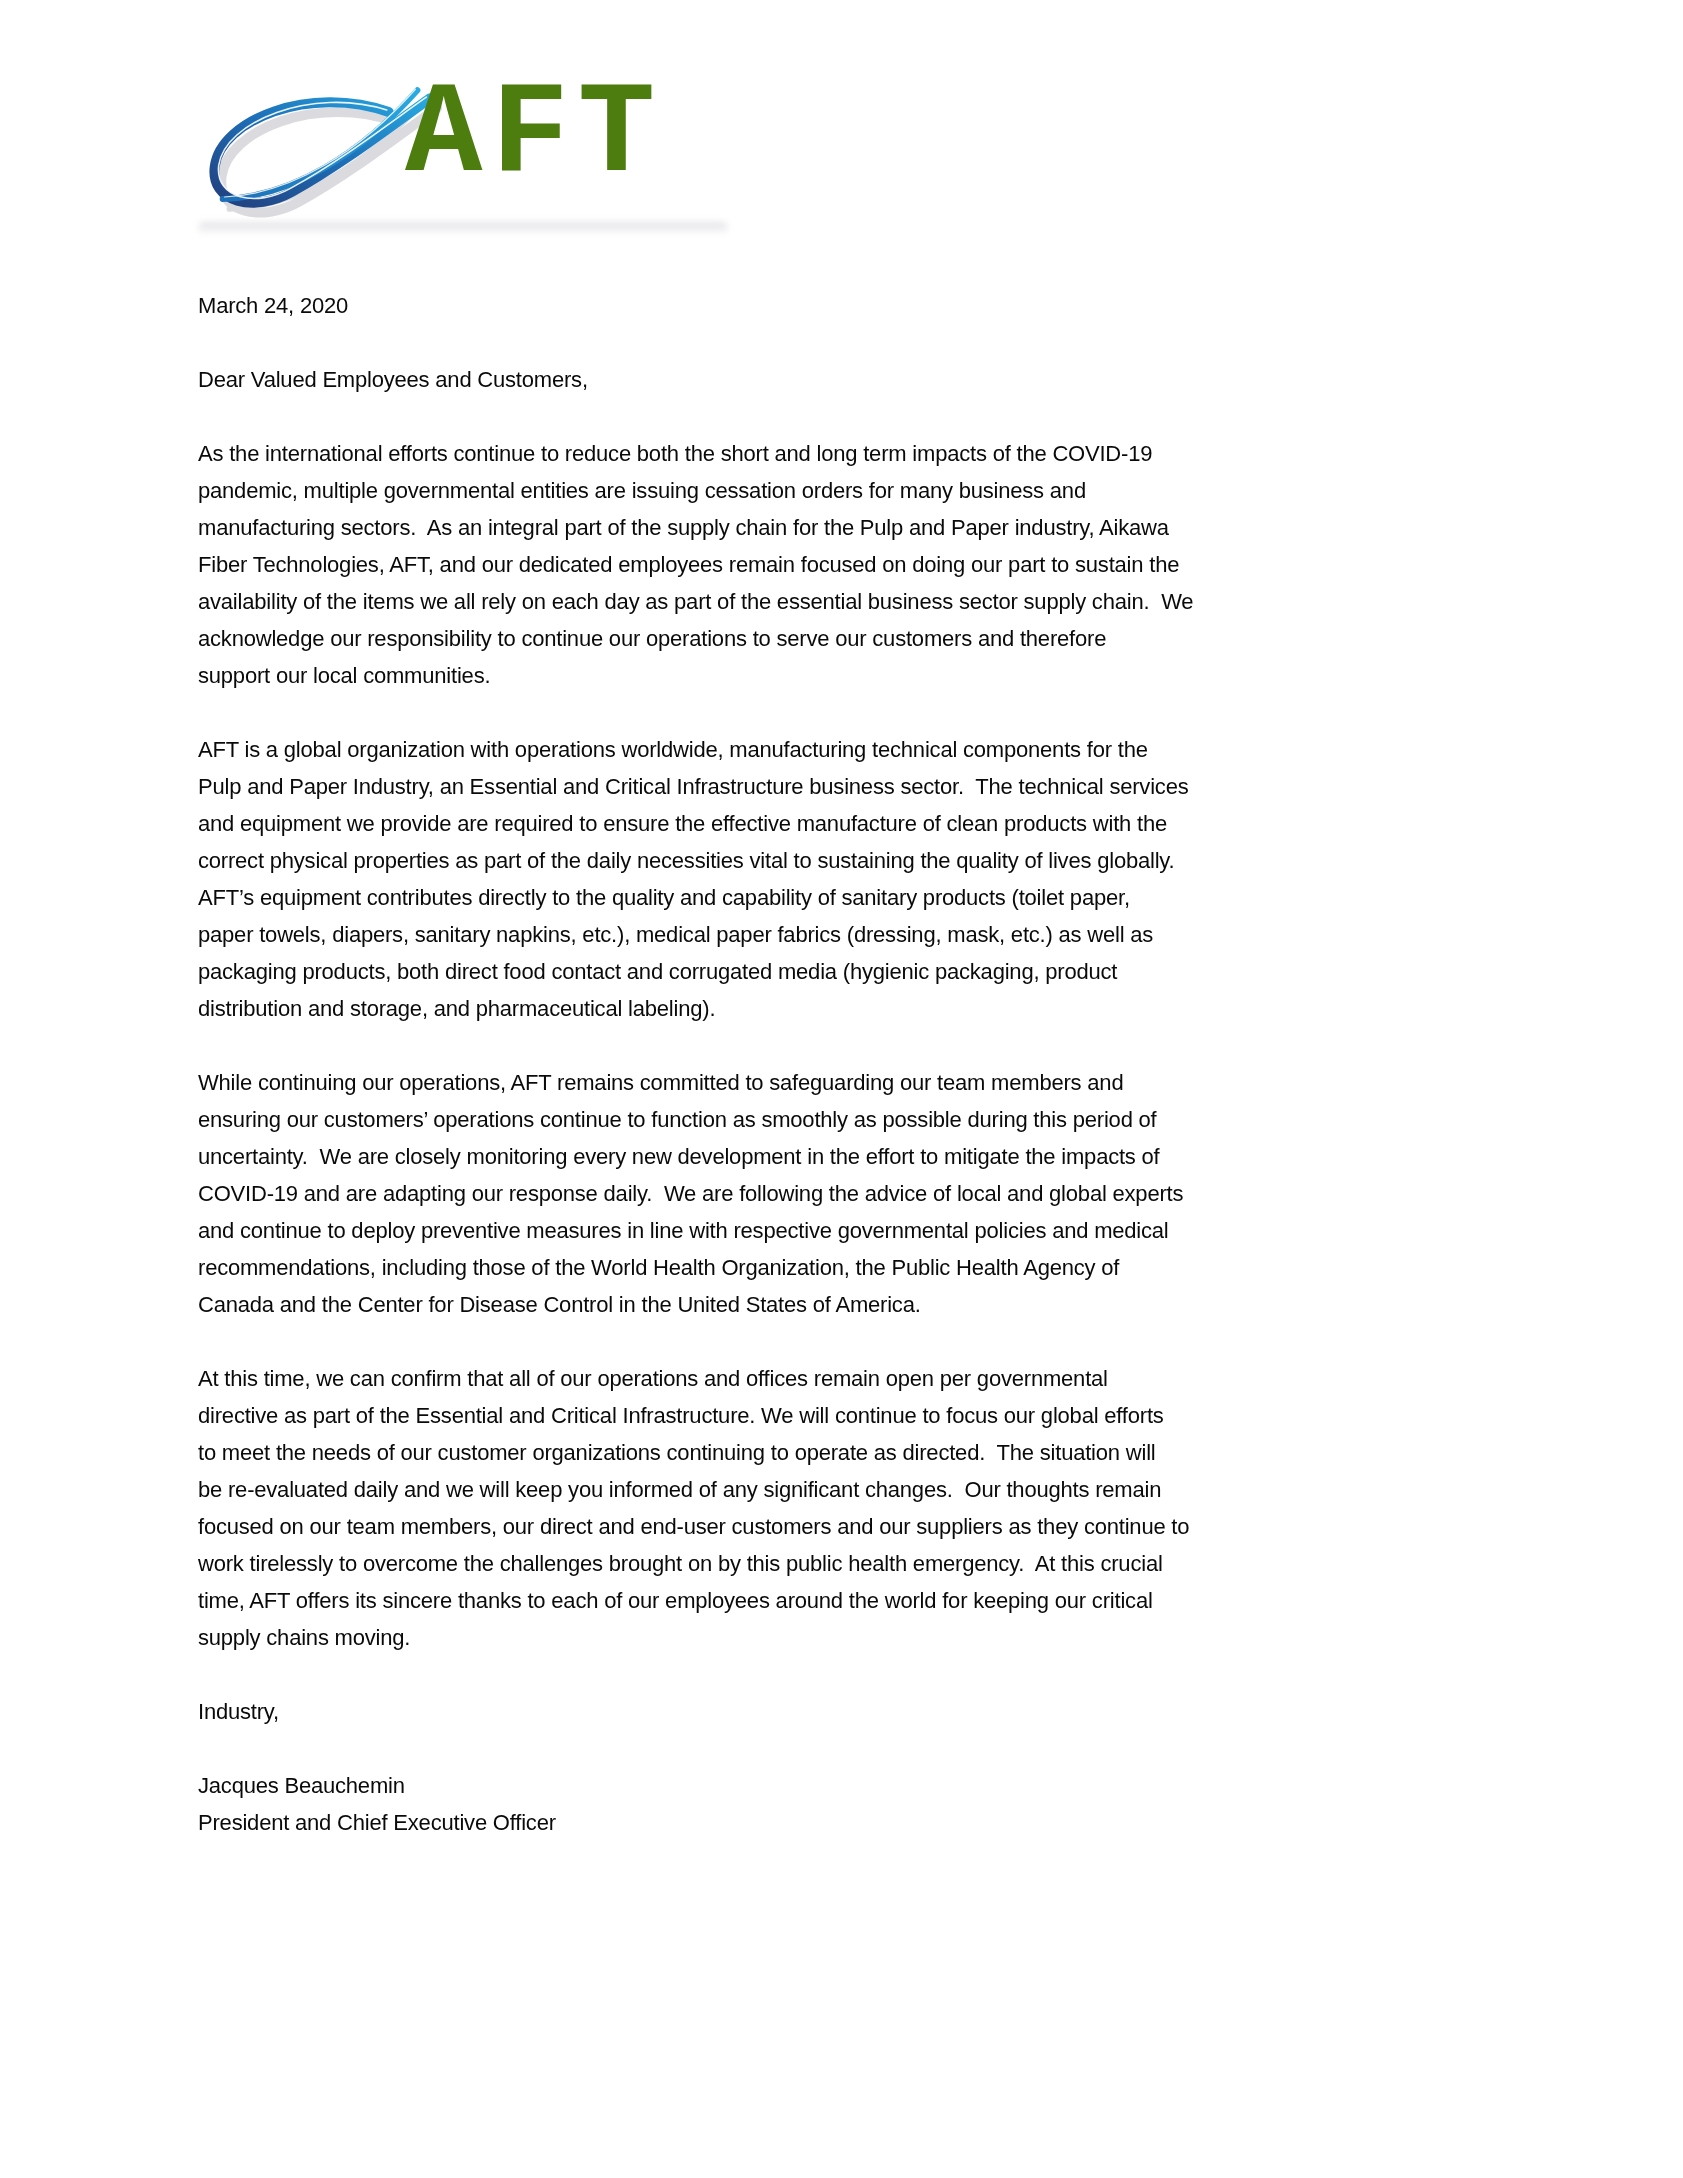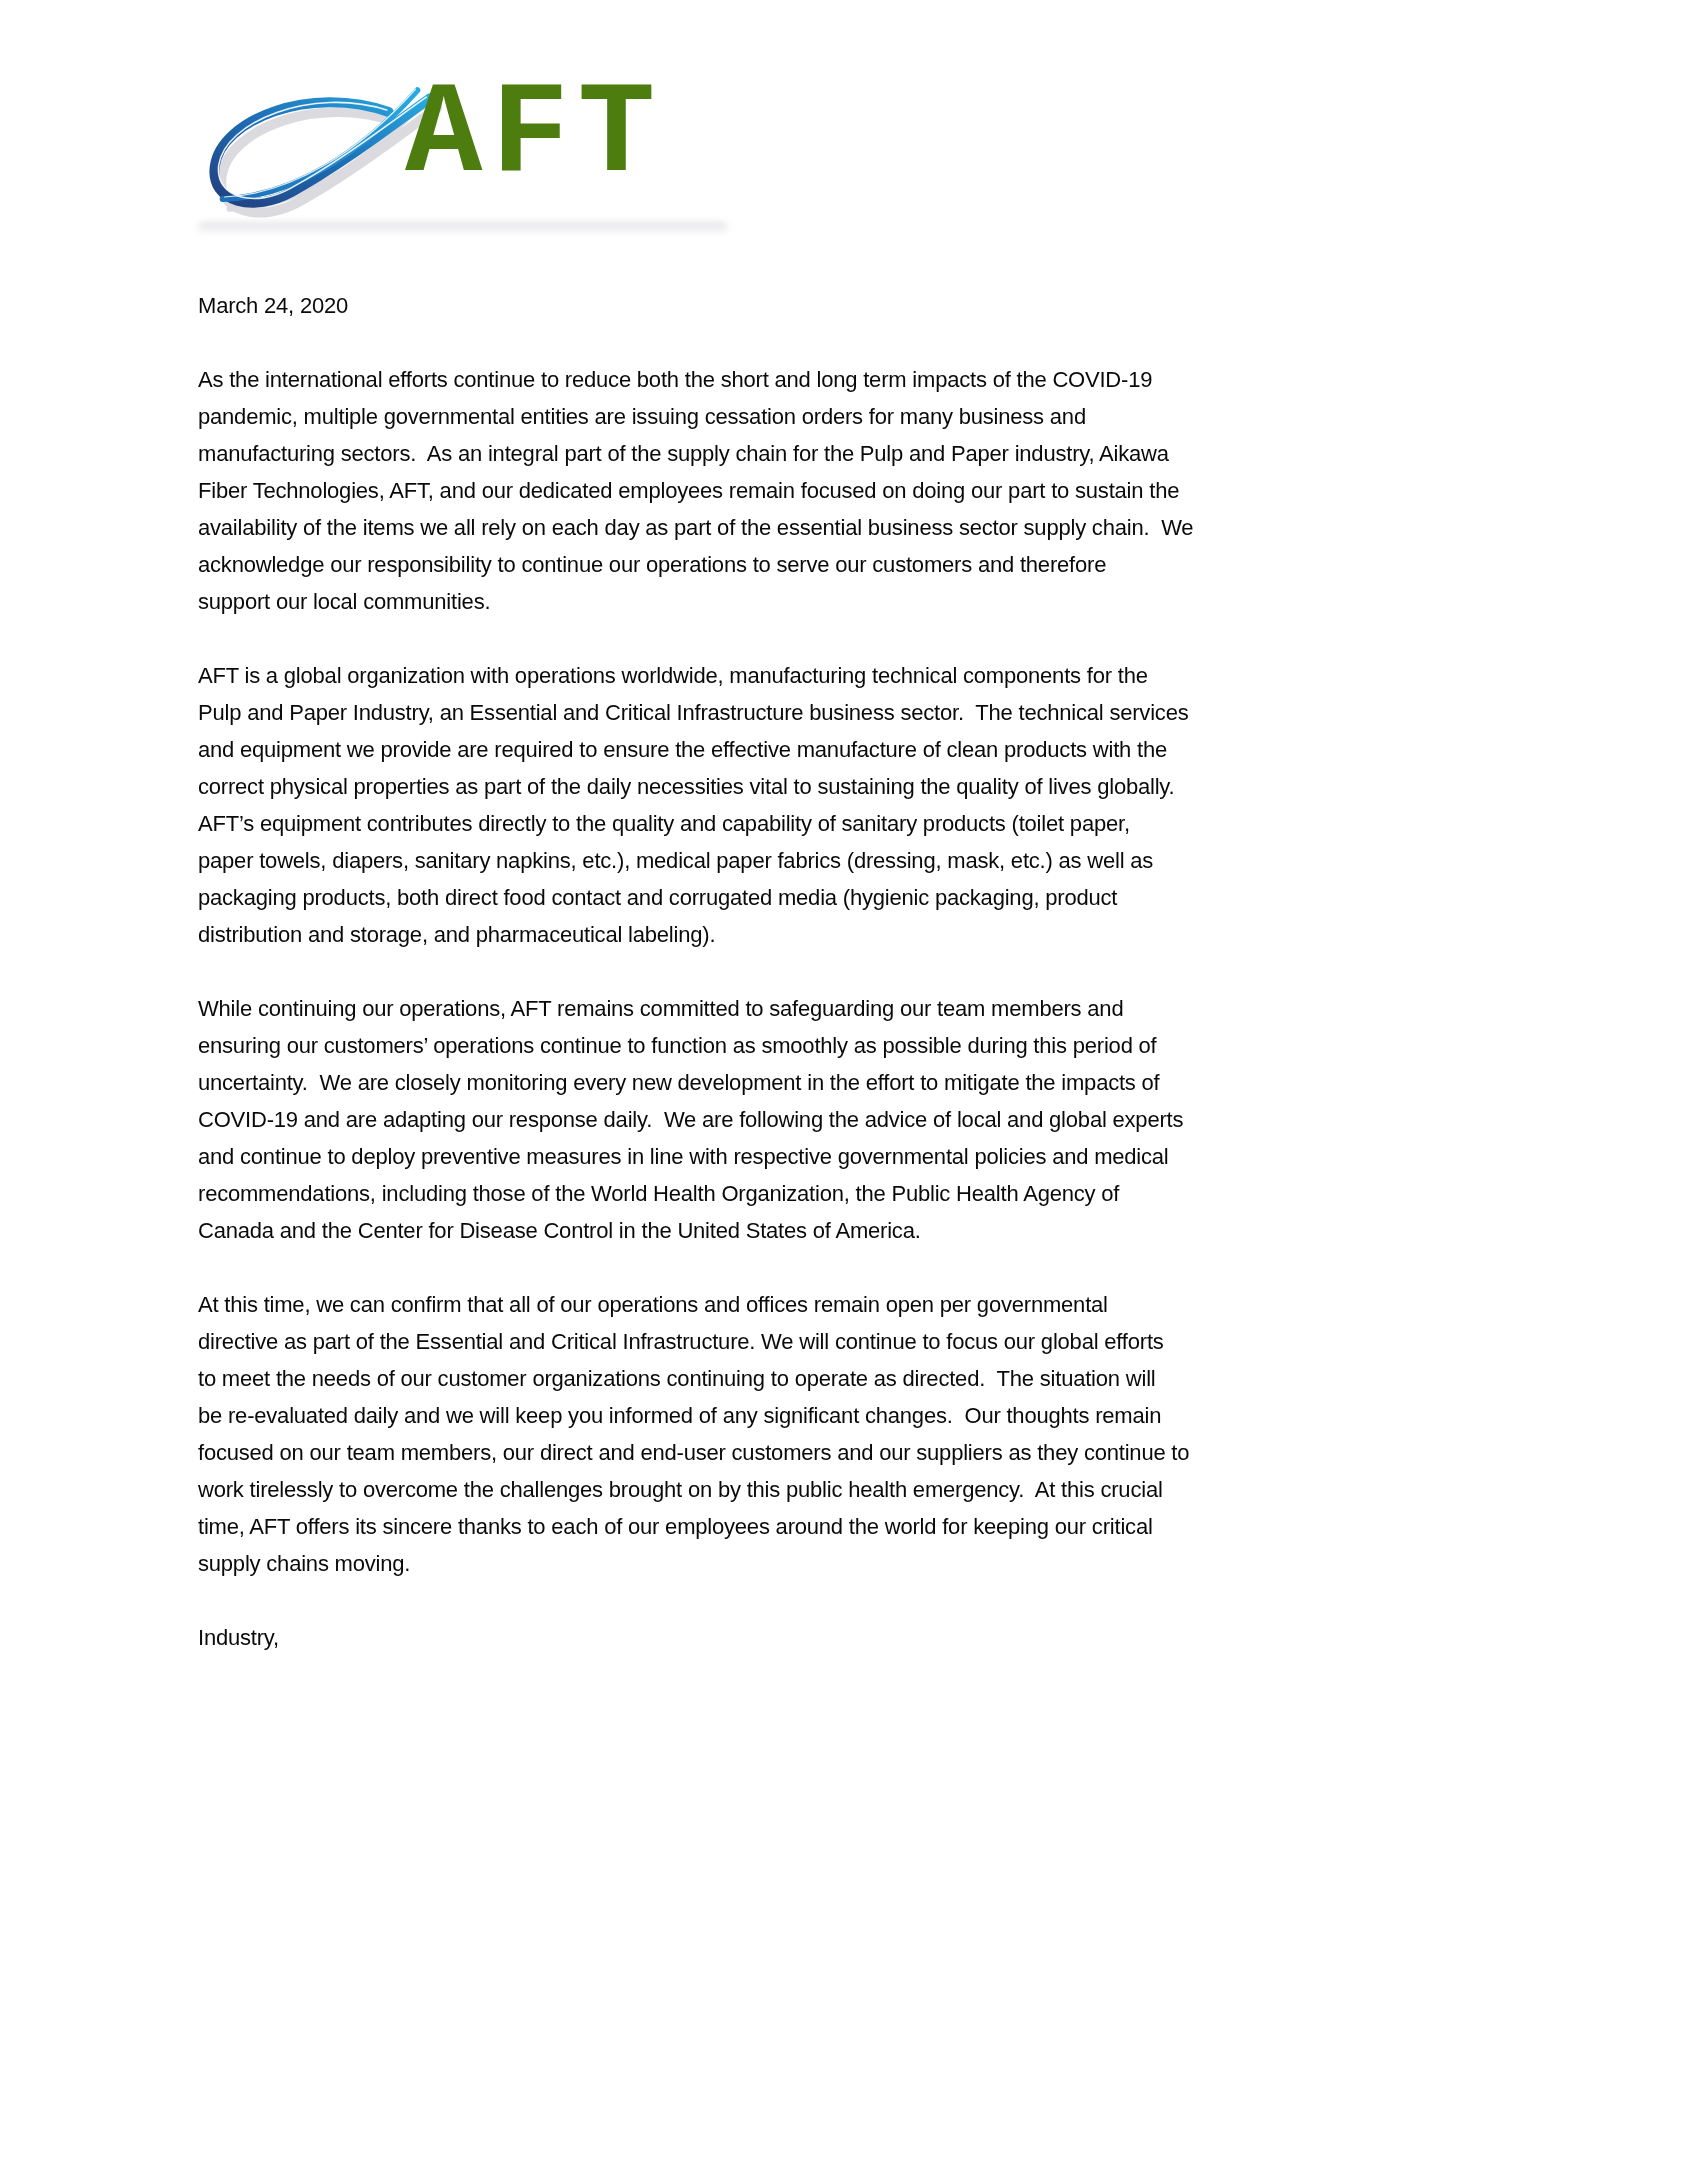--- a/index.html
+++ b/index.html
@@ -95,20 +95,21 @@
       <path d="M 196,28 C 120,4 32,40 26,84 C 22,118 64,127 99,107 C 150,79 195,44 236,15" fill="none" stroke="#ffffff" stroke-width="1.6" stroke-linecap="round" opacity="0.9"></path>
       <path d="M 32,116 C 100,113 169,70 225,7" fill="none" stroke="#ffffff" stroke-width="1.2" stroke-linecap="round" opacity="0.85"></path>
     </svg>
     <div class="logo-wordmark">AFT</div>
     <div class="logo-shadow"></div>
   </div>
 
   <div class="content">
     <p class="block">March 24, 2020</p>
 
+    <p class="block">Dear Valued Employees and Customers,</p>
 
     <p class="block">As the international efforts continue to reduce both the short and long term impacts of the COVID-19
 pandemic, multiple governmental entities are issuing cessation orders for many business and
 manufacturing sectors.  As an integral part of the supply chain for the Pulp and Paper industry, Aikawa
 Fiber Technologies, AFT, and our dedicated employees remain focused on doing our part to sustain the
 availability of the items we all rely on each day as part of the essential business sector supply chain.  We
 acknowledge our responsibility to continue our operations to serve our customers and therefore
 support our local communities.</p>
 
     <p class="block">AFT is a global organization with operations worldwide, manufacturing technical components for the
@@ -132,16 +133,18 @@
 directive as part of the Essential and Critical Infrastructure. We will continue to focus our global efforts
 to meet the needs of our customer organizations continuing to operate as directed.  The situation will
 be re-evaluated daily and we will keep you informed of any significant changes.  Our thoughts remain
 focused on our team members, our direct and end-user customers and our suppliers as they continue to
 work tirelessly to overcome the challenges brought on by this public health emergency.  At this crucial
 time, AFT offers its sincere thanks to each of our employees around the world for keeping our critical
 supply chains moving.</p>
 
     <p class="block">Industry,</p>
 
+    <p class="block">Jacques Beauchemin
+President and Chief Executive Officer</p>
   </div>
 
 </div>
 
 
 </body></html>

